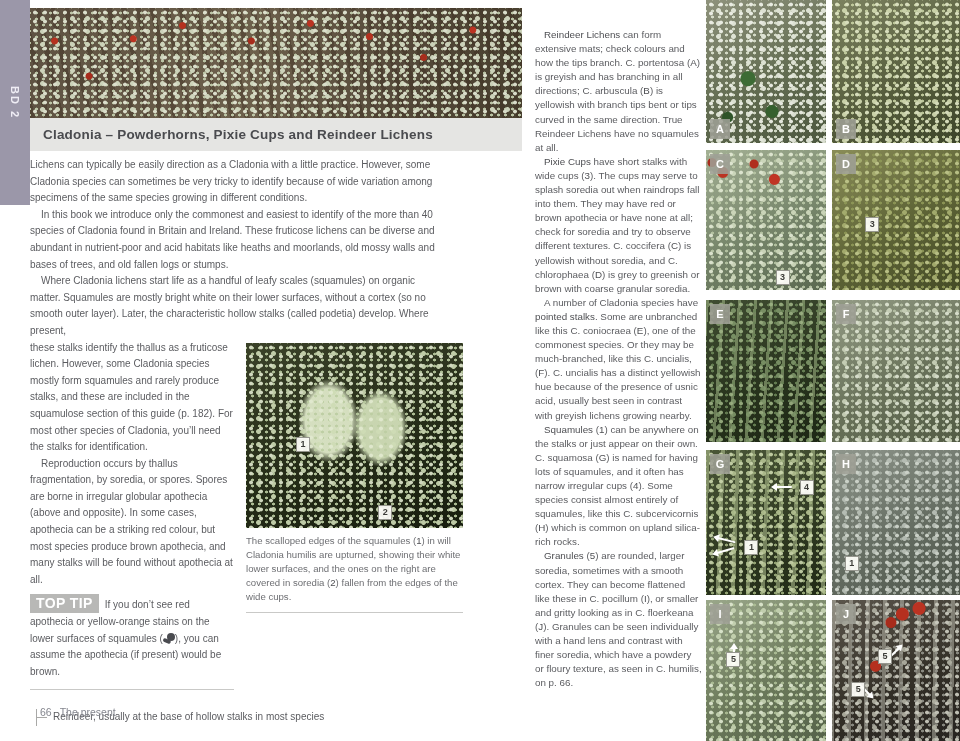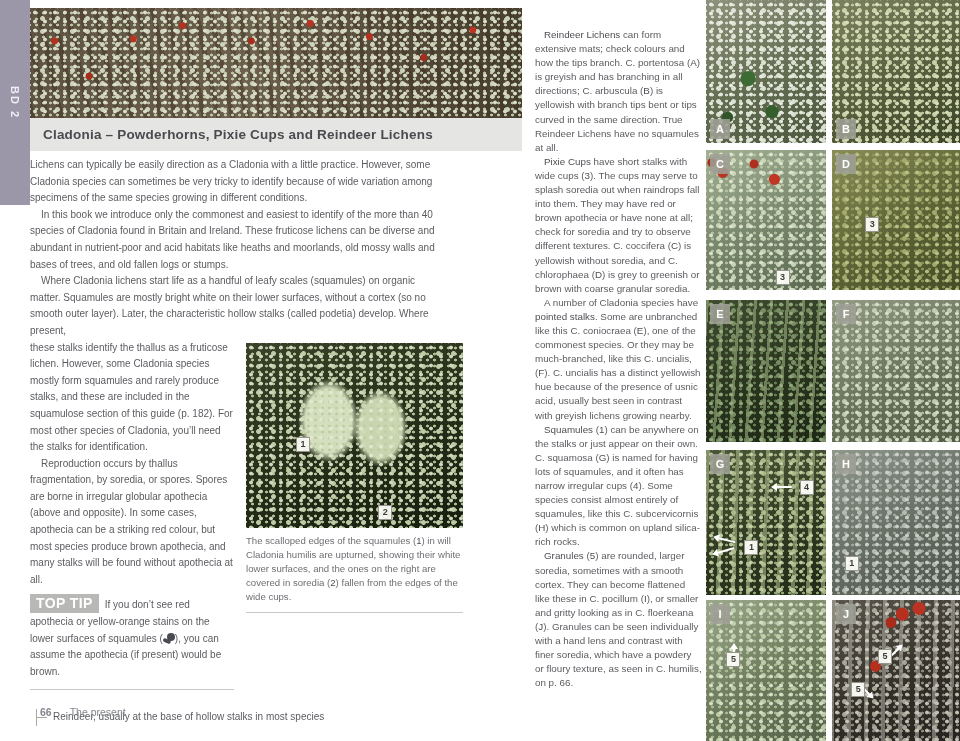--- a/index.html
+++ b/index.html
@@ -73,21 +73,21 @@
   .lens::before{
     content:"";position:absolute;right:0;top:0;width:8px;height:8px;border-radius:50%;
     background:#4a4b50;
   }
   .lens::after{
     content:"";position:absolute;left:0;bottom:0;width:8px;height:3.5px;border-radius:2px;
     background:#4a4b50;transform:rotate(22deg);
   }
   
   .footer{position:absolute;left:40px;top:706px;font-size:10.5px;color:#84868e;}
-  .footer .pnum{margin-right:18px;font-weight:bold;}
+  .footer .pnum{margin-right:8px;}
   
   .midcol{
     position:absolute;left:535px;top:28px;width:167px;
     font-size:9.8px;line-height:14.1px;color:#5b5c60;
   }
   .mp{margin:0;text-indent:9px;}
   
   .ph{position:absolute;overflow:hidden;background:#666;}
   .ph::before{
     content:"";position:absolute;inset:0;

